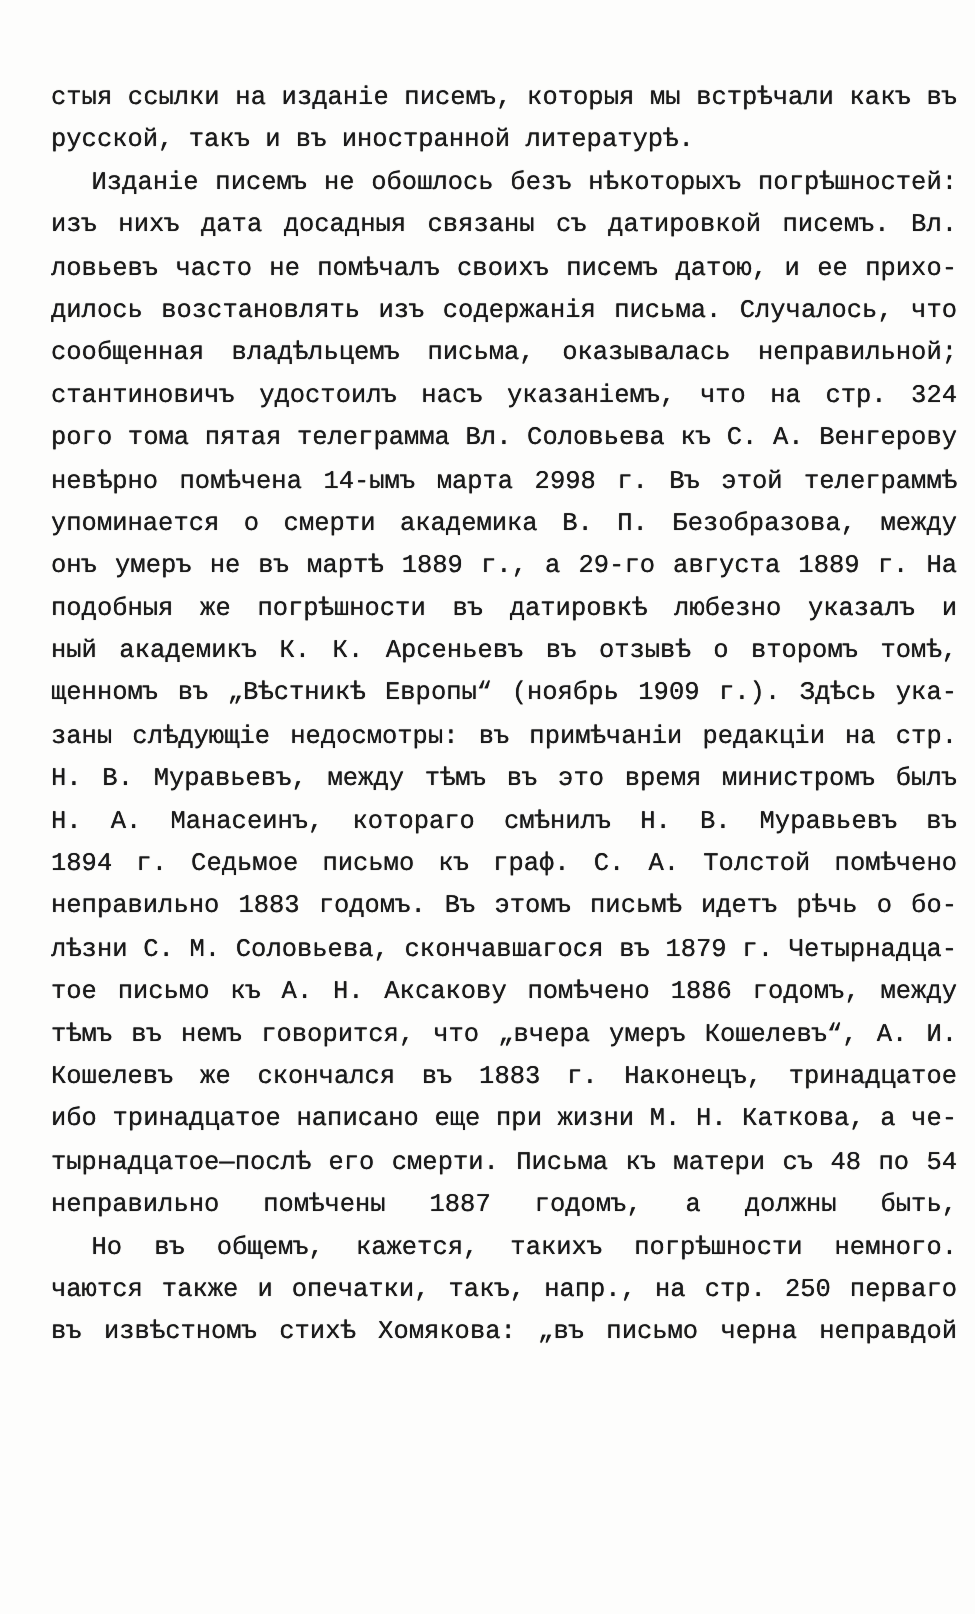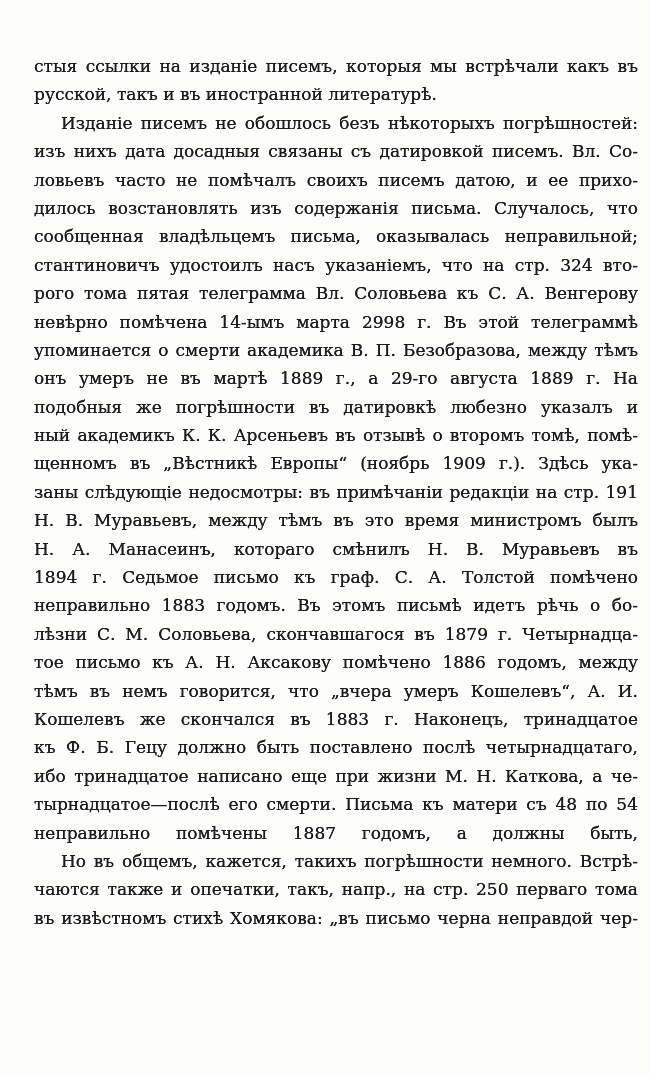--- a/index.html
+++ b/index.html
@@ -26,20 +26,21 @@
   }
   .line {
     font-size: 17px;
     line-height: 28.4px;
     height: 28.4px;
     overflow: hidden;
     text-align: justify;
     text-align-last: justify;
     text-shadow: 0 0 0.5px currentColor;
     white-space: normal;
+    font-family: Liberation Mono, monospace;
   }
   .line.para-last {
     text-align-last: left;
   }
   .line.indent {
     padding-left: 27px;
   }
 </style>
 </head>
 <body>
@@ -63,21 +64,20 @@
     <div class="line">щенномъ въ „Вѣстникѣ Европы“ (ноябрь 1909 г.). Здѣсь ука-</div>
     <div class="line">заны слѣдующіе недосмотры: въ примѣчаніи редакціи на стр. 191</div>
     <div class="line">Н. В. Муравьевъ, между тѣмъ въ это время министромъ былъ</div>
     <div class="line">Н. А. Манасеинъ, котораго смѣнилъ Н. В. Муравьевъ въ</div>
     <div class="line">1894 г. Седьмое письмо къ граф. С. А. Толстой помѣчено</div>
     <div class="line">неправильно 1883 годомъ. Въ этомъ письмѣ идетъ рѣчь о бо-</div>
     <div class="line">лѣзни С. М. Соловьева, скончавшагося въ 1879 г. Четырнадца-</div>
     <div class="line">тое письмо къ А. Н. Аксакову помѣчено 1886 годомъ, между</div>
     <div class="line">тѣмъ въ немъ говорится, что „вчера умеръ Кошелевъ“, А. И.</div>
     <div class="line">Кошелевъ же скончался въ 1883 г. Наконецъ, тринадцатое письмо</div>
-    <div class="line">къ Ф. Б. Гецу должно быть поставлено послѣ четырнадцатаго,</div>
     <div class="line">ибо тринадцатое написано еще при жизни М. Н. Каткова, а че-</div>
     <div class="line">тырнадцатое—послѣ его смерти. Письма къ матери съ 48 по 54</div>
     <div class="line">неправильно помѣчены 1887 годомъ, а должны быть, соотвѣтственно</div>
     <div class="line indent">Но въ общемъ, кажется, такихъ погрѣшности немного. Встрѣ-</div>
     <div class="line">чаются также и опечатки, такъ, напр., на стр. 250 перваго тома</div>
     <div class="line">въ извѣстномъ стихѣ Хомякова: „въ письмо черна неправдой чер-</div>
   </div>
 </div>
 
 </body></html>

